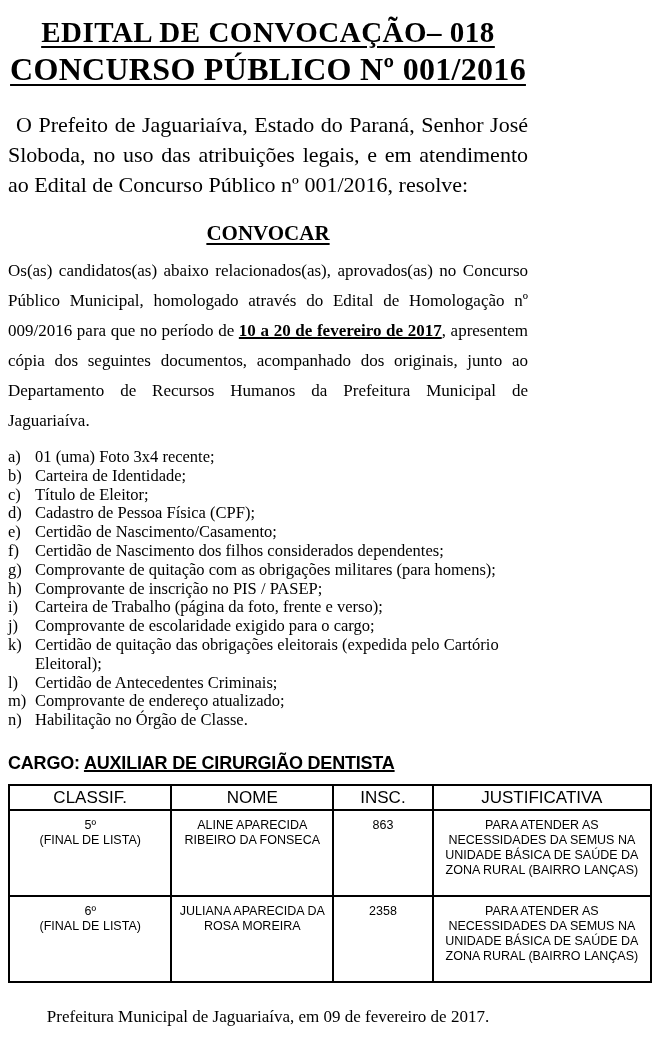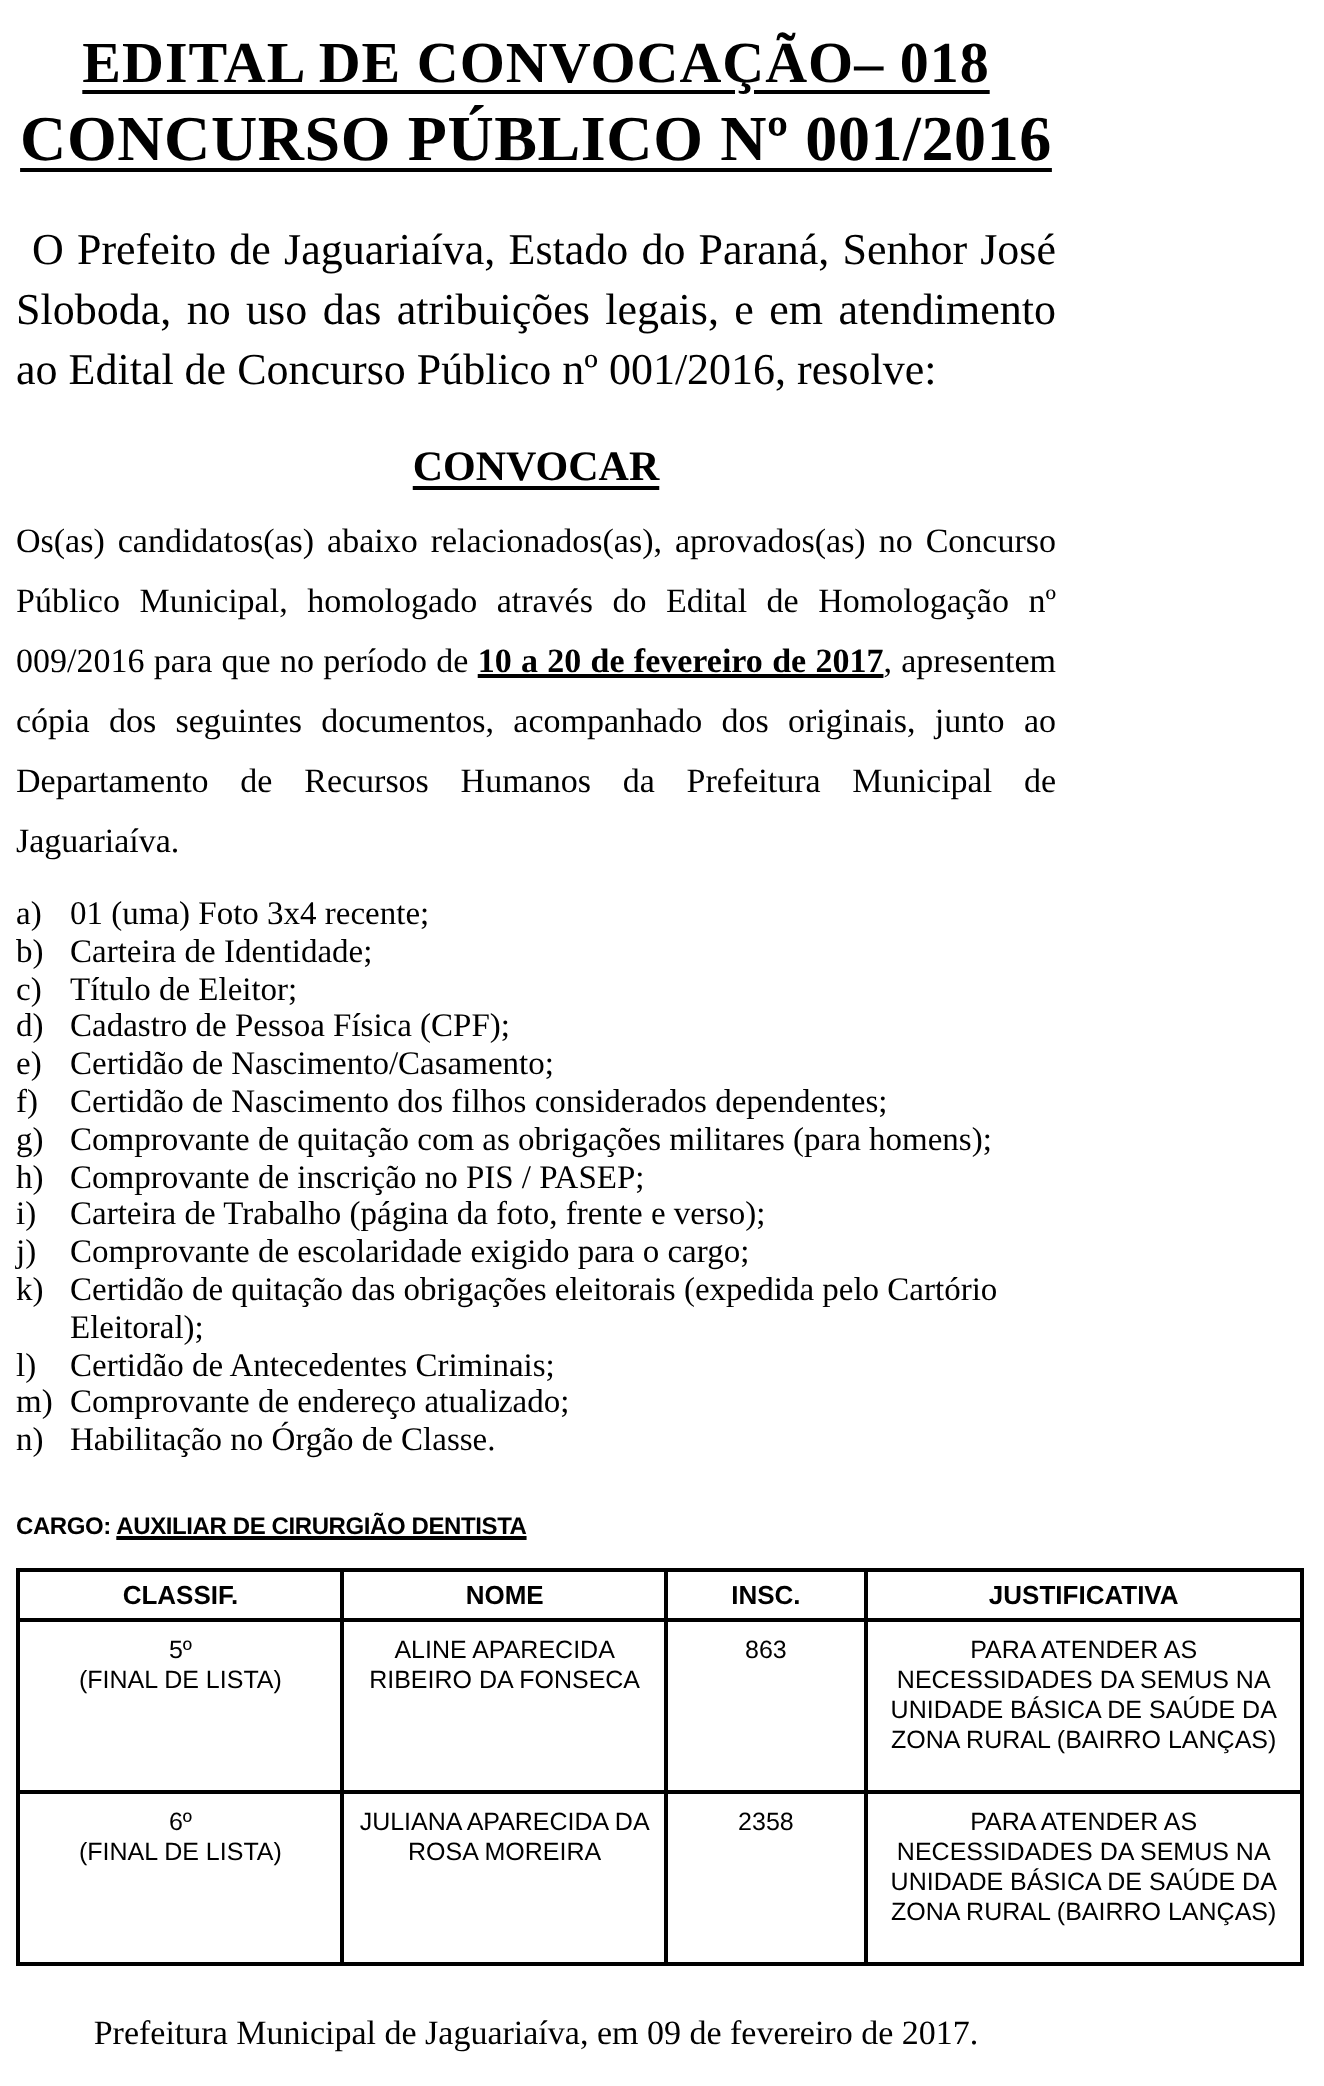--- a/index.html
+++ b/index.html
@@ -83,44 +83,44 @@
   .doc-item .letter {
     flex: 0 0 27px;
   }
   .doc-item .text {
     flex: 1 1 auto;
   }
   .cargo-line {
     margin: 24px 0 0 0;
     font-family: "Liberation Sans", "DejaVu Sans", sans-serif;
     font-weight: bold;
-    font-size: 12px;
+    font-size: 18px;
     line-height: 18px;
     letter-spacing: -0.2px;
   }
   .cargo-value {
     text-decoration: underline;
     text-decoration-thickness: 1.5px;
   }
   .conv-table {
     margin-top: 12px;
     width: 644px;
     border-collapse: collapse;
     table-layout: fixed;
     font-family: "Liberation Sans", "DejaVu Sans", sans-serif;
   }
   .conv-table th, .conv-table td {
     border: 2px solid #000000;
     text-align: center;
   }
   .conv-table th {
-    font-size: 13px;
+    font-size: 17px;
     line-height: 17px;
     padding: 3px 18px;
-    font-weight: bold;
+    font-weight: normal;
   }
   .conv-table td {
     font-size: 12.5px;
     line-height: 15px;
     padding: 7px 5px;
     vertical-align: top;
     height: 86px;
     box-sizing: border-box;
   }
   .classif-rank { display: block; }

